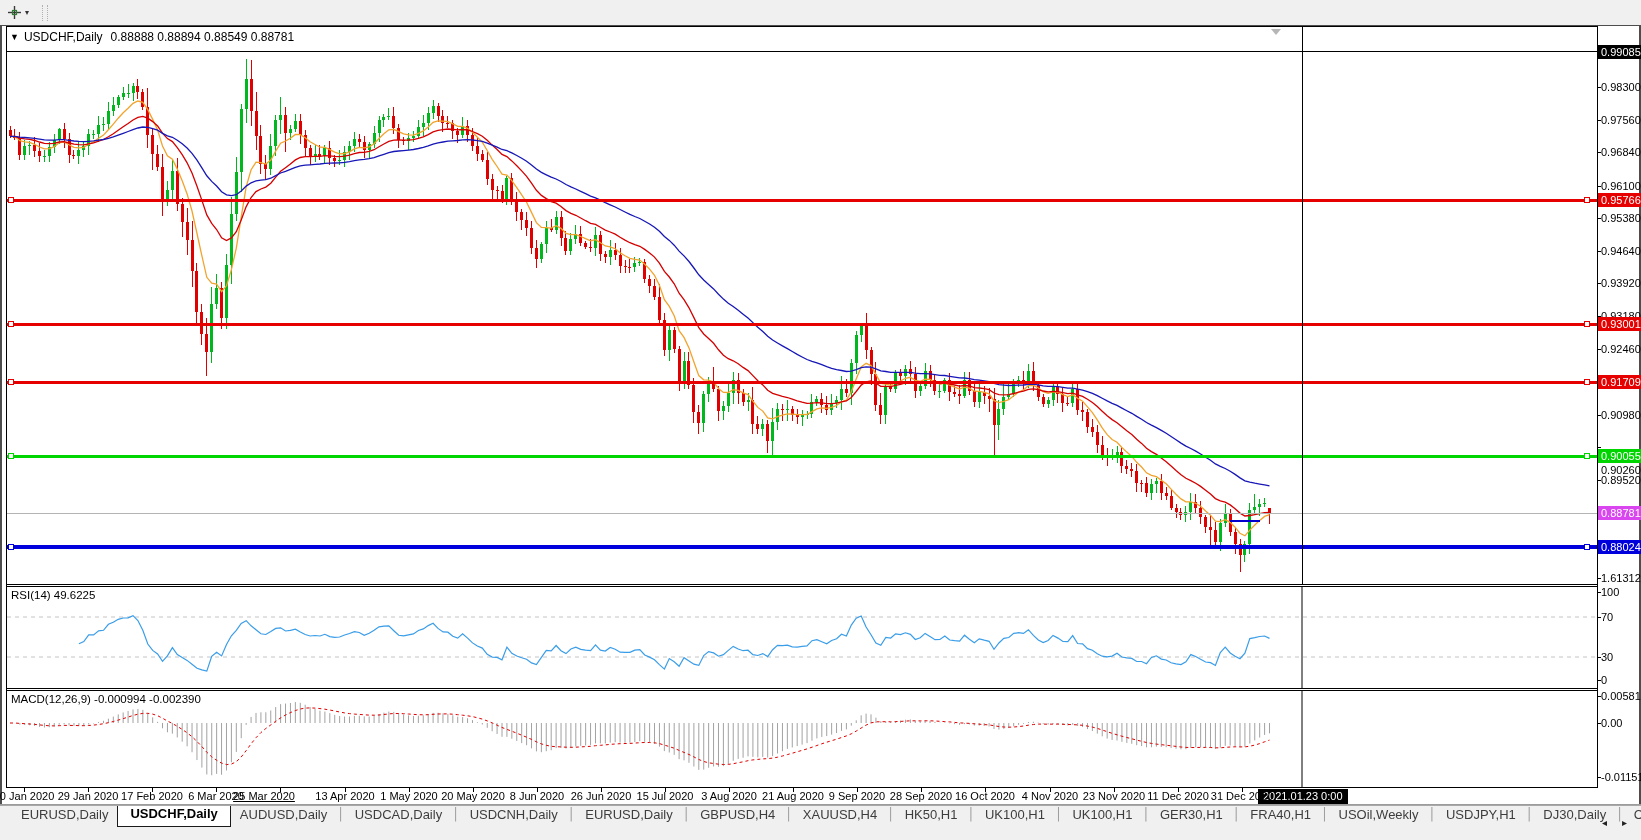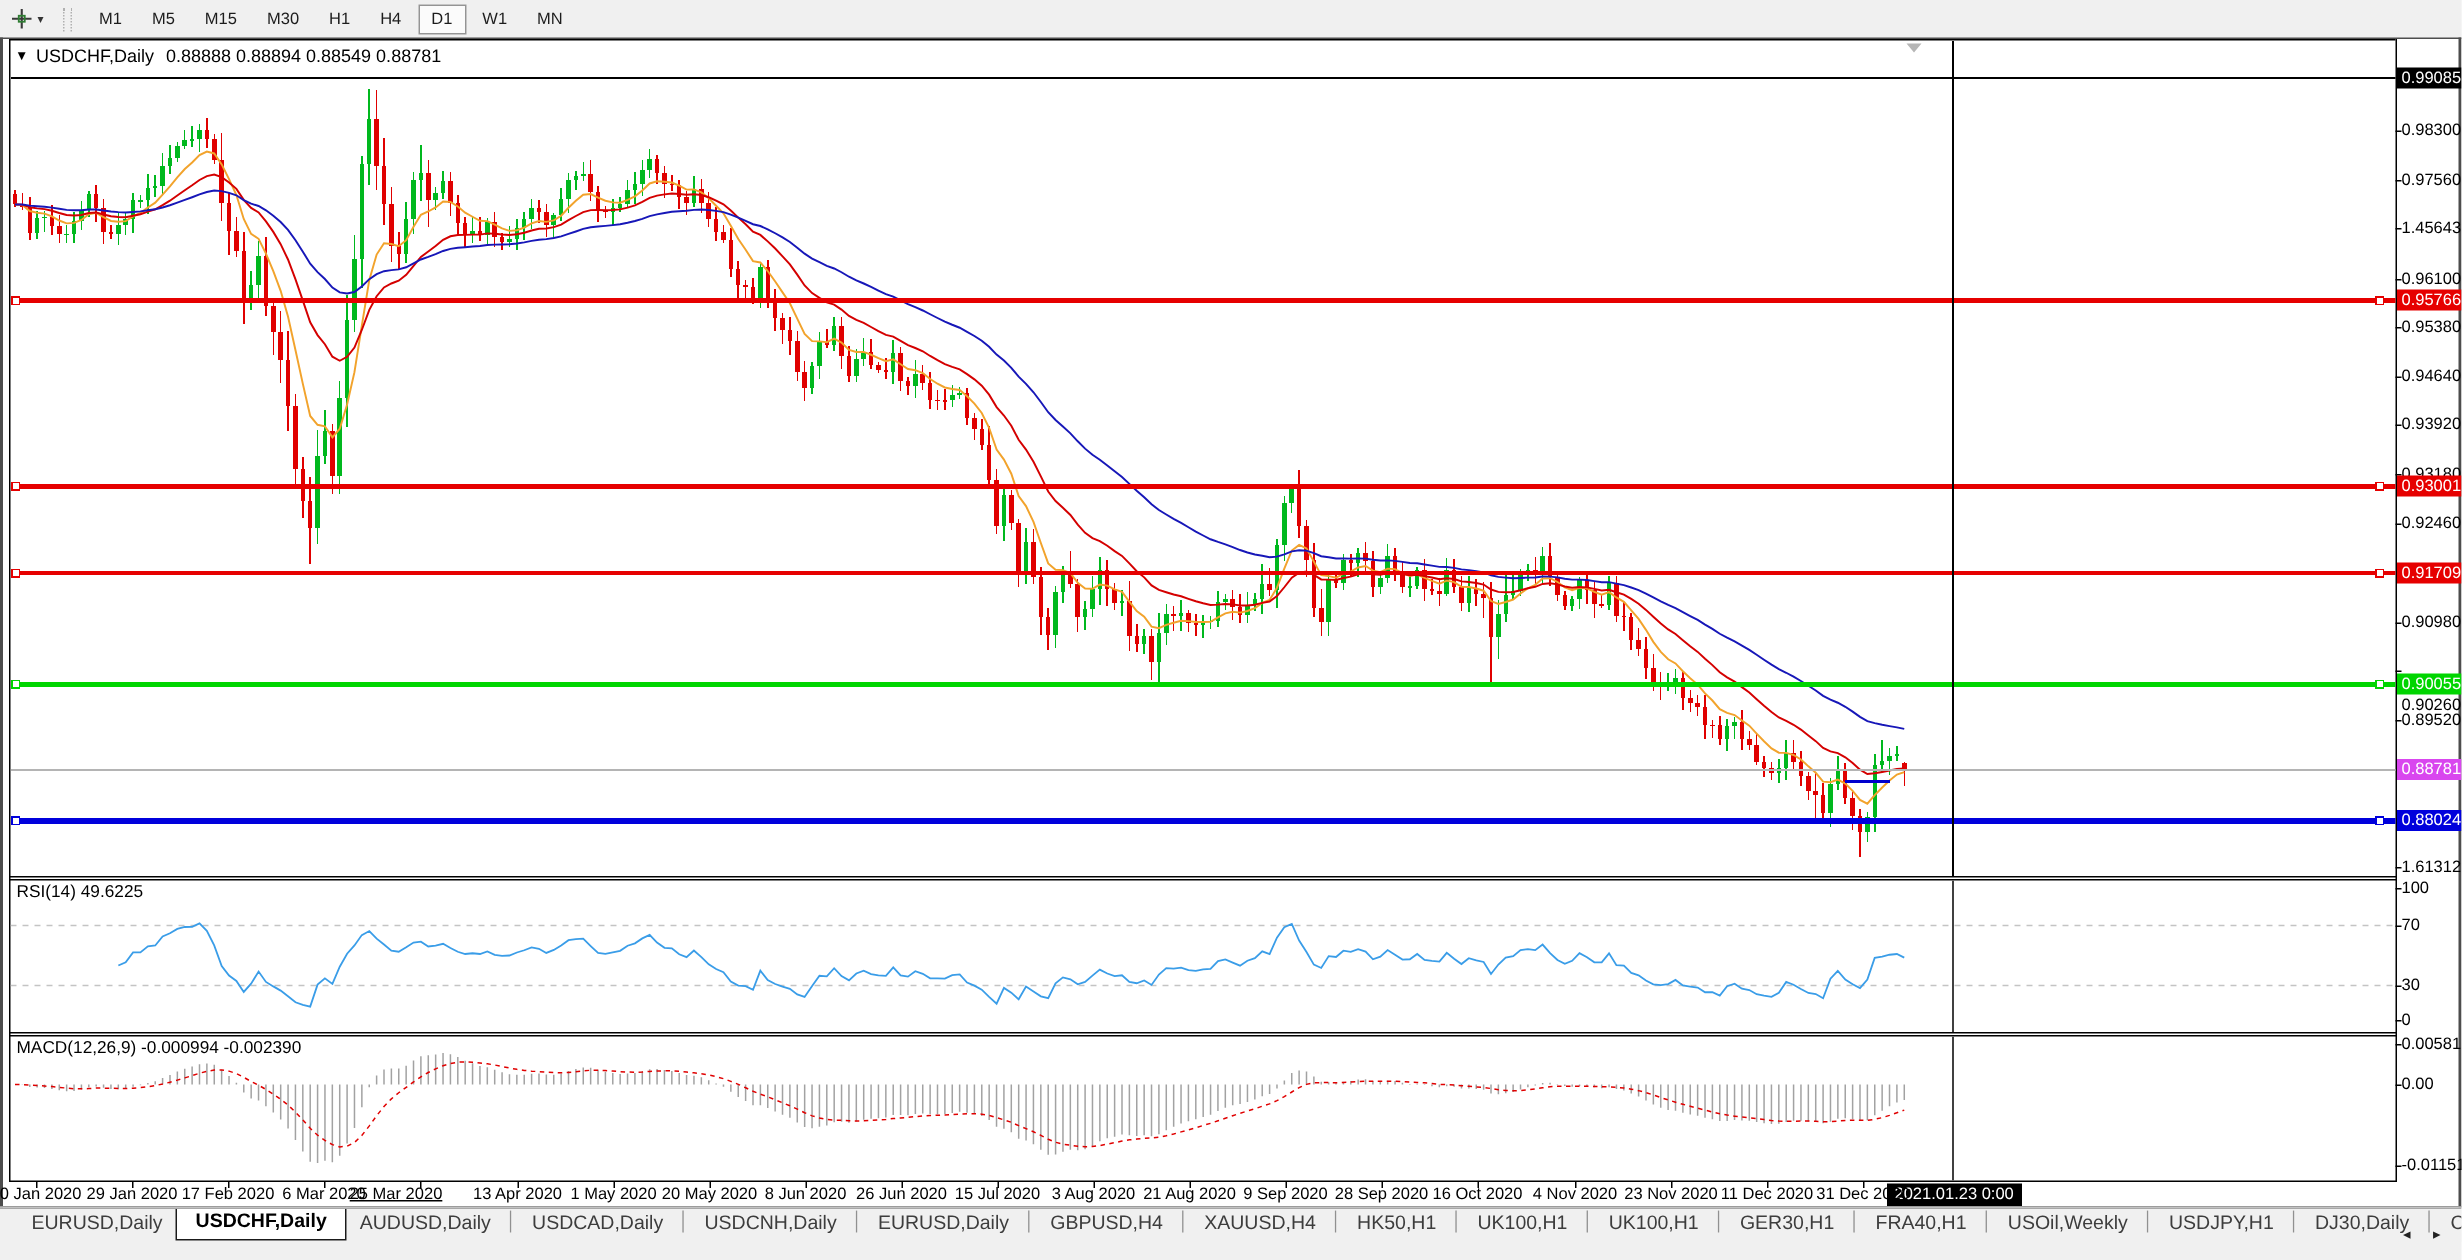--- a/index.html
+++ b/index.html
@@ -47,31 +47,20 @@
 <div class="toolbar">
   <div class="tool-btn">
     <svg width="15" height="15" viewBox="0 0 15 15">
       <line x1="7.5" y1="1" x2="7.5" y2="14" stroke="#3a3a3a" stroke-width="1.4"></line>
       <line x1="1" y1="7.5" x2="14" y2="7.5" stroke="#3a3a3a" stroke-width="1.4"></line>
       <rect x="5.5" y="5.5" width="4" height="4" fill="none" stroke="#2e7d32" stroke-width="1.2"></rect>
     </svg>
     <span class="dd">▾</span>
   </div>
   <div class="grip"></div>
-  <div id="tf">
-      <div class="tf-btn">M1</div>
-      <div class="tf-btn">M5</div>
-      <div class="tf-btn">M15</div>
-      <div class="tf-btn">M30</div>
-      <div class="tf-btn">H1</div>
-      <div class="tf-btn">H4</div>
-      <div class="tf-btn active">D1</div>
-      <div class="tf-btn">W1</div>
-      <div class="tf-btn">MN</div>
-    </div>
 </div>
 
 <div id="winbg"></div>
 <div class="frame" style="left:0;top:25px;width:1641px;height:1px"></div>
 <div class="frame" style="left:0;top:25px;width:2px;height:780px"></div>
 <div class="frame" style="left:1639px;top:25px;width:2px;height:780px"></div>
 <div class="bl" style="left:6px;top:26px;width:1px;height:762px"></div>
 <div class="bl" style="left:6px;top:26px;width:1591px;height:1px"></div>
 <div class="bl" style="left:1597px;top:26px;width:1px;height:762px"></div>
 <div class="bl" style="left:6px;top:584px;width:1592px;height:1px"></div>
@@ -895,21 +884,21 @@
 <div class="ind-label" style="left:11px;top:589px">RSI(14) 49.6225</div>
 <div class="ind-label" style="left:11px;top:693px">MACD(12,26,9) -0.000994 -0.002390</div>
 <div class="shiftm"></div>
 <div class="time-badge">2021.01.23 0:00</div>
 <div id="priceAxis">
     <div class="ptickmark" style="top:87px"></div>
     <div class="ptick" style="top:81px">0.98300</div>
     <div class="ptickmark" style="top:120px"></div>
     <div class="ptick" style="top:114px">0.97560</div>
     <div class="ptickmark" style="top:152px"></div>
-    <div class="ptick" style="top:146px">1.45643</div>
+    <div class="ptick" style="top:146px">0.96840</div>
     <div class="ptickmark" style="top:186px"></div>
     <div class="ptick" style="top:180px">0.96100</div>
     <div class="ptickmark" style="top:218px"></div>
     <div class="ptick" style="top:212px">0.95380</div>
     <div class="ptickmark" style="top:251px"></div>
     <div class="ptick" style="top:245px">0.94640</div>
     <div class="ptickmark" style="top:283px"></div>
     <div class="ptick" style="top:277px">0.93920</div>
     <div class="ptickmark" style="top:316px"></div>
     <div class="ptick" style="top:310px">0.93180</div>

